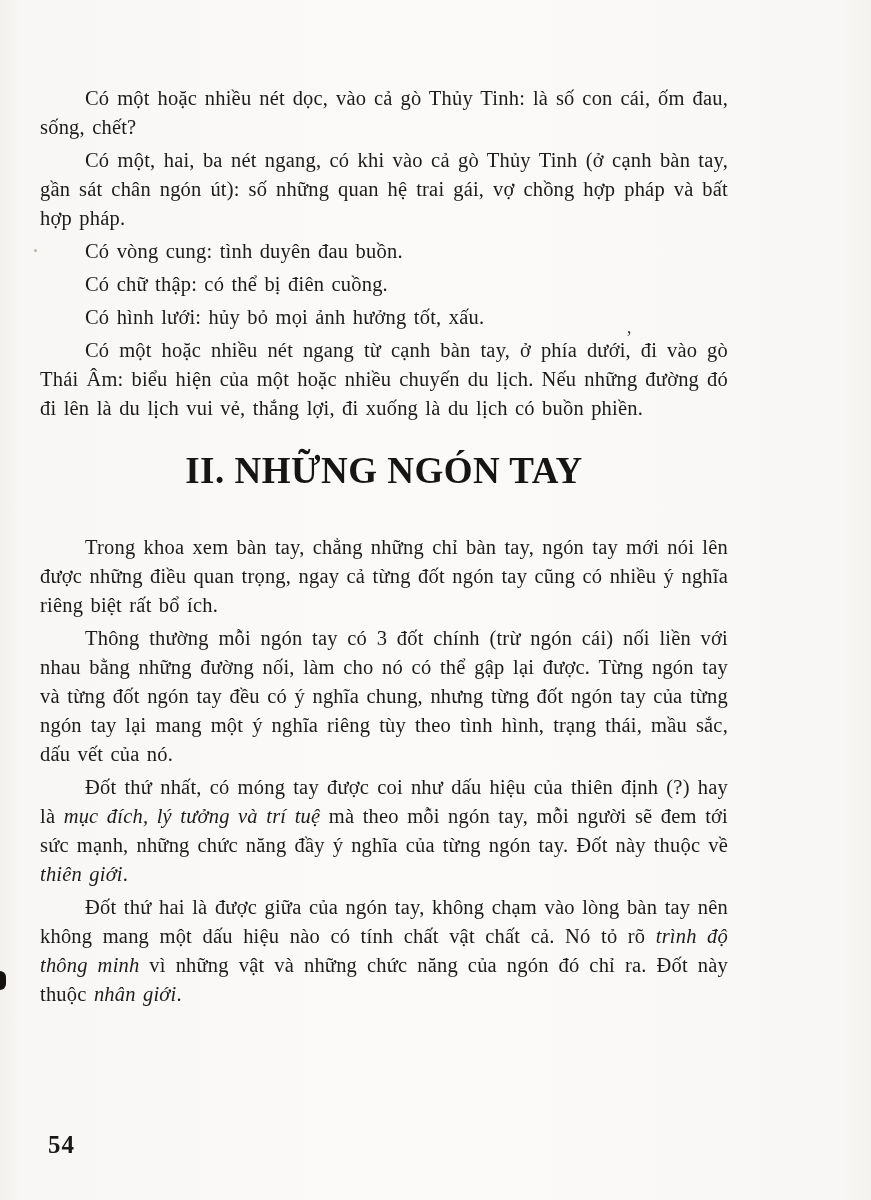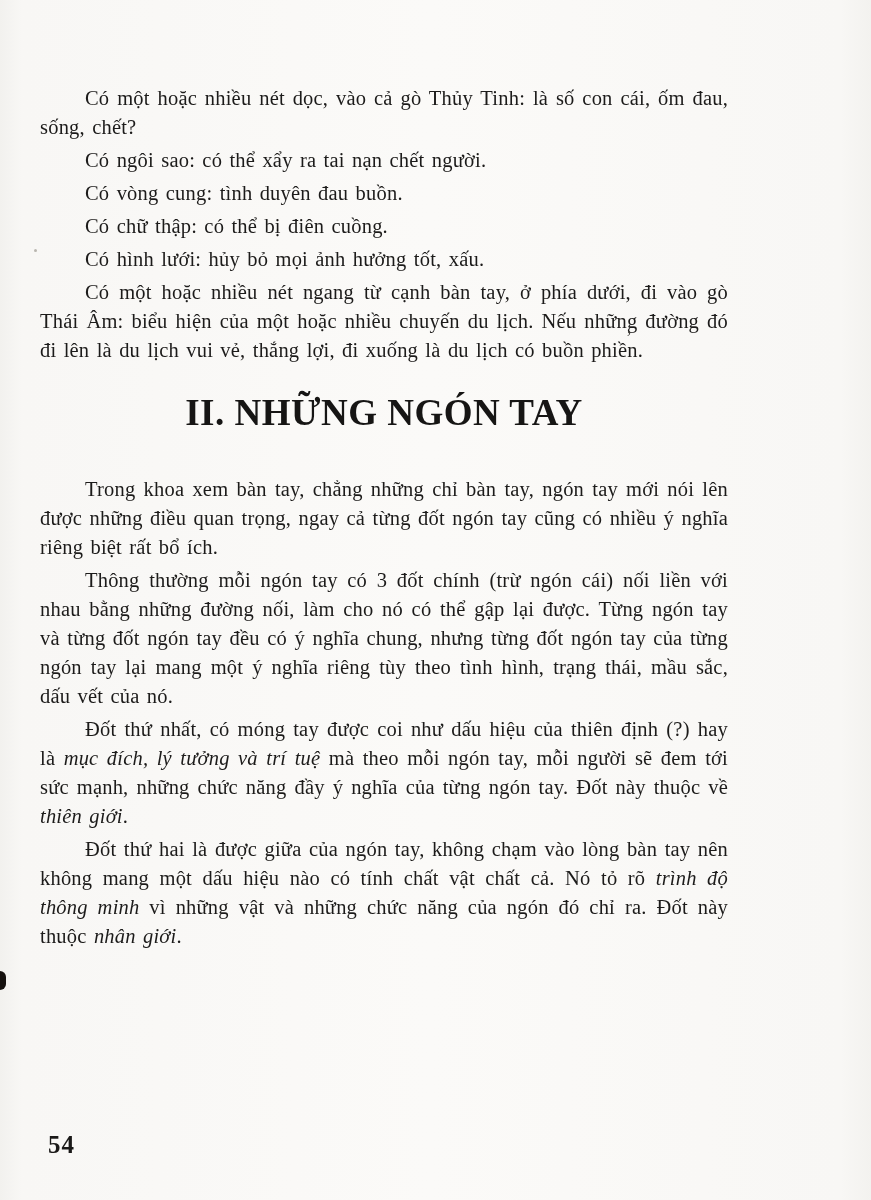--- a/index.html
+++ b/index.html
@@ -83,21 +83,21 @@
   }
 </style>
 </head>
 <body>
 
 <div id="page">
 
   <div id="text-column">
     <div>
         <p class="para"><span>Có một hoặc nhiều nét dọc, vào cả gò Thủy Tinh: là số con cái, ốm đau, sống, chết?</span></p>
-        <p class="para"><span>Có ngôi sao: có thể xẩy ra tai nạn chết người.</span></p>
+        <p class="para"><span>Có một, hai, ba nét ngang, có khi vào cả gò Thủy Tinh (ở cạnh bàn tay, gần sát chân ngón út): số những quan hệ trai gái, vợ chồng hợp pháp và bất hợp pháp.</span></p>
         <p class="para"><span>Có vòng cung: tình duyên đau buồn.</span></p>
         <p class="para"><span>Có chữ thập: có thể bị điên cuồng.</span></p>
         <p class="para"><span>Có hình lưới: hủy bỏ mọi ảnh hưởng tốt, xấu.</span></p>
         <p class="para"><span>Có một hoặc nhiều nét ngang từ cạnh bàn tay, ở phía dưới, đi vào gò Thái Âm: biểu hiện của một hoặc nhiều chuyến du lịch. Nếu những đường đó đi lên là du lịch vui vẻ, thắng lợi, đi xuống là du lịch có buồn phiền.</span></p>
       </div>
 
     <h2 id="section-heading">II. NHỮNG NGÓN TAY</h2>
 
     <div>
         <p class="para"><span>Trong khoa xem bàn tay, chẳng những chỉ bàn tay, ngón tay mới nói lên được những điều quan trọng, ngay cả từng đốt ngón tay cũng có nhiều ý nghĩa riêng biệt rất bổ ích.</span></p>

